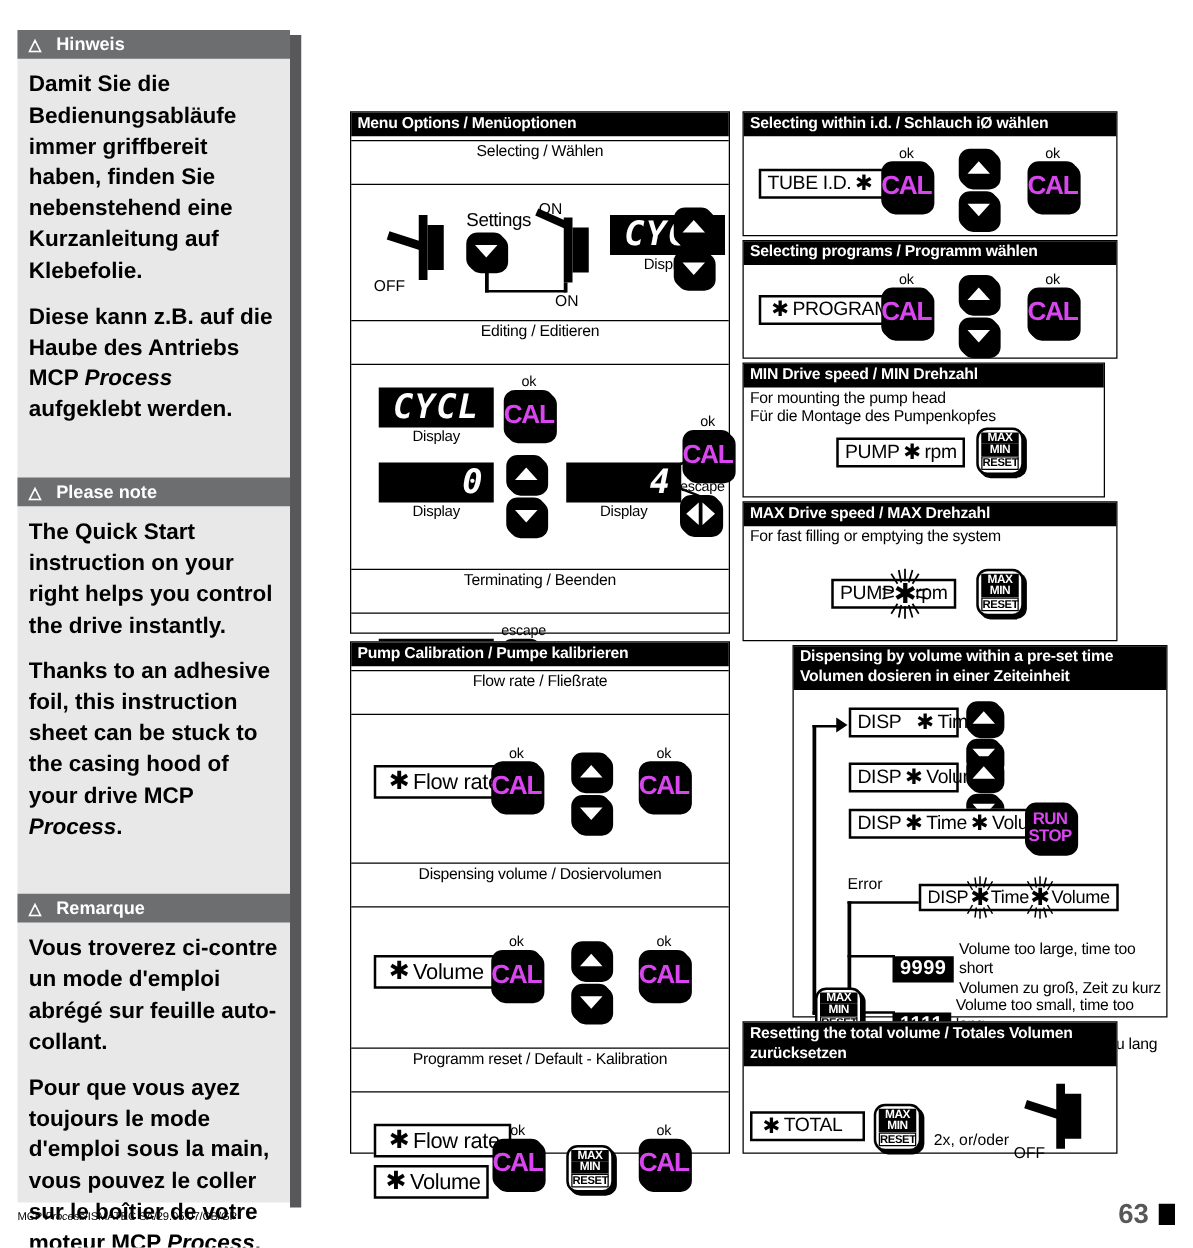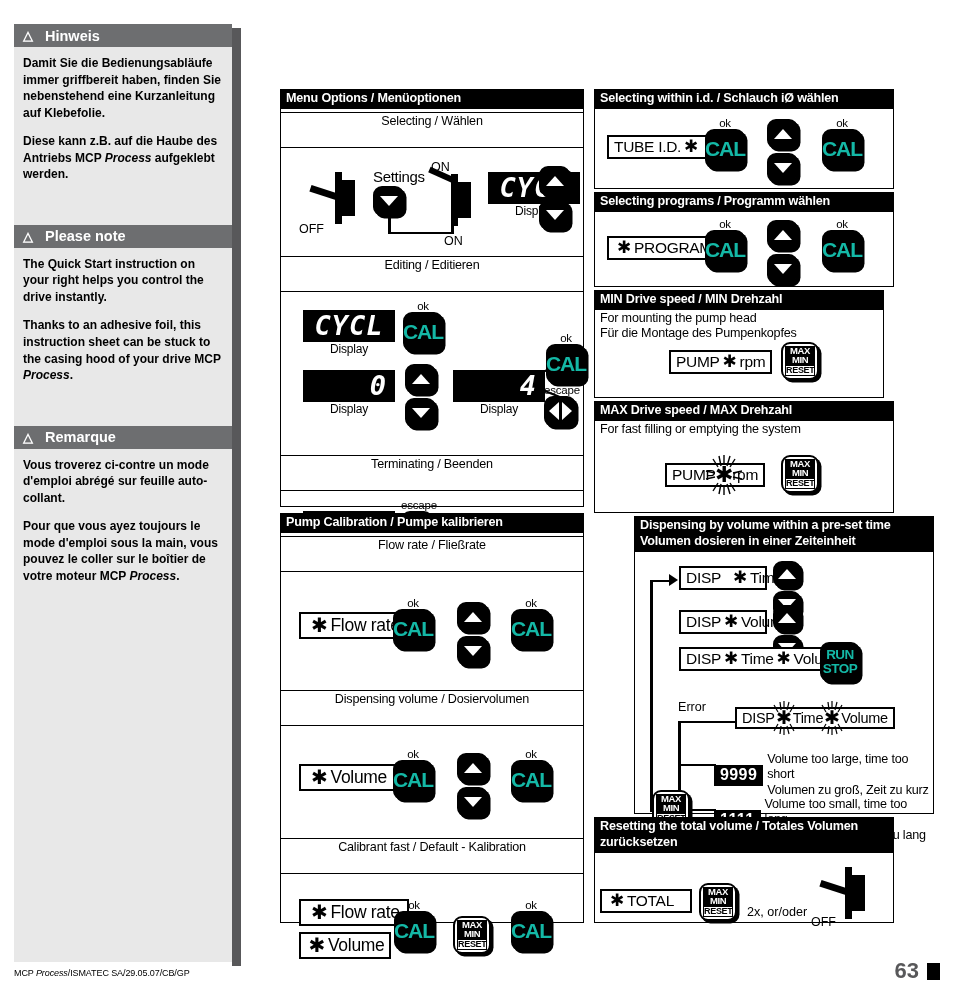--- a/index.html
+++ b/index.html
@@ -29,21 +29,21 @@
     color: #fff;
     height: 23px;
     display: flex; align-items: center;
     padding-left: 9px;
     font-weight: bold;
     font-size: 14.5px;
   }
   .note-head .warn-tri { margin-right: 12px; font-size: 13px; line-height: 1; }
   .note-body {
     padding: 8px 10px 4px 9px;
-    font-size: 12px;
+    font-size: 18px;
     font-weight: bold;
     line-height: 1.38;
   }
   .note-body p { margin: 0 0 12px 0; }
   .note-body em { font-style: italic; }
   .note-gap { height: 26px; }
 
   
   .panel {
     position: absolute;
@@ -78,21 +78,21 @@
     font-family: "DejaVu Sans Mono", monospace;
     font-weight: bold;
     display: flex; align-items: center;
     letter-spacing: 1px;
     font-style: italic;
   }
   .dsp-label { font-size: 12px; text-align: center; letter-spacing: -0.2px; }
 
   
   .key {
-    background: #000; color: #14b8a6;
+    background: #000; color: #d946ef;
     border: 2px solid #000;
     border-radius: 9px;
     box-shadow: 2.5px 2.5px 0 0 #000;
     display: flex; flex-direction: column;
     align-items: center; justify-content: center;
     font-weight: bold;
     position: relative;
   }
   .key-outline {
     background: #fff; color: #000;
@@ -386,21 +386,21 @@
       <div class="key key-arrow big" style="margin-top:4px;">
           <span class="tri-dn"></span>
         </div>
     </div>
     <div style="position:absolute; left:230px; top:22px; text-align:center;">
       <div class="ok-lbl">ok</div>
       <div class="key key-cal">CAL</div>
     </div>
   </div>
 
-  <div class="sub-title">Calibrant fast / Default - Kalibration</div>
+  <div class="sub-title">Programm reset / Default - Kalibration</div>
   <div class="sub-body" style="height:122px;">
     <div style="position:absolute; left:18px; top:25px;">
       <span class="lcd-box">
           <span class="star">✱</span>
           <span>Flow rate</span>
         </span>
     </div>
     <div style="position:absolute; left:18px; top:58px;">
       <span class="lcd-box" style="width:92px;">
           <span class="star">✱</span>

